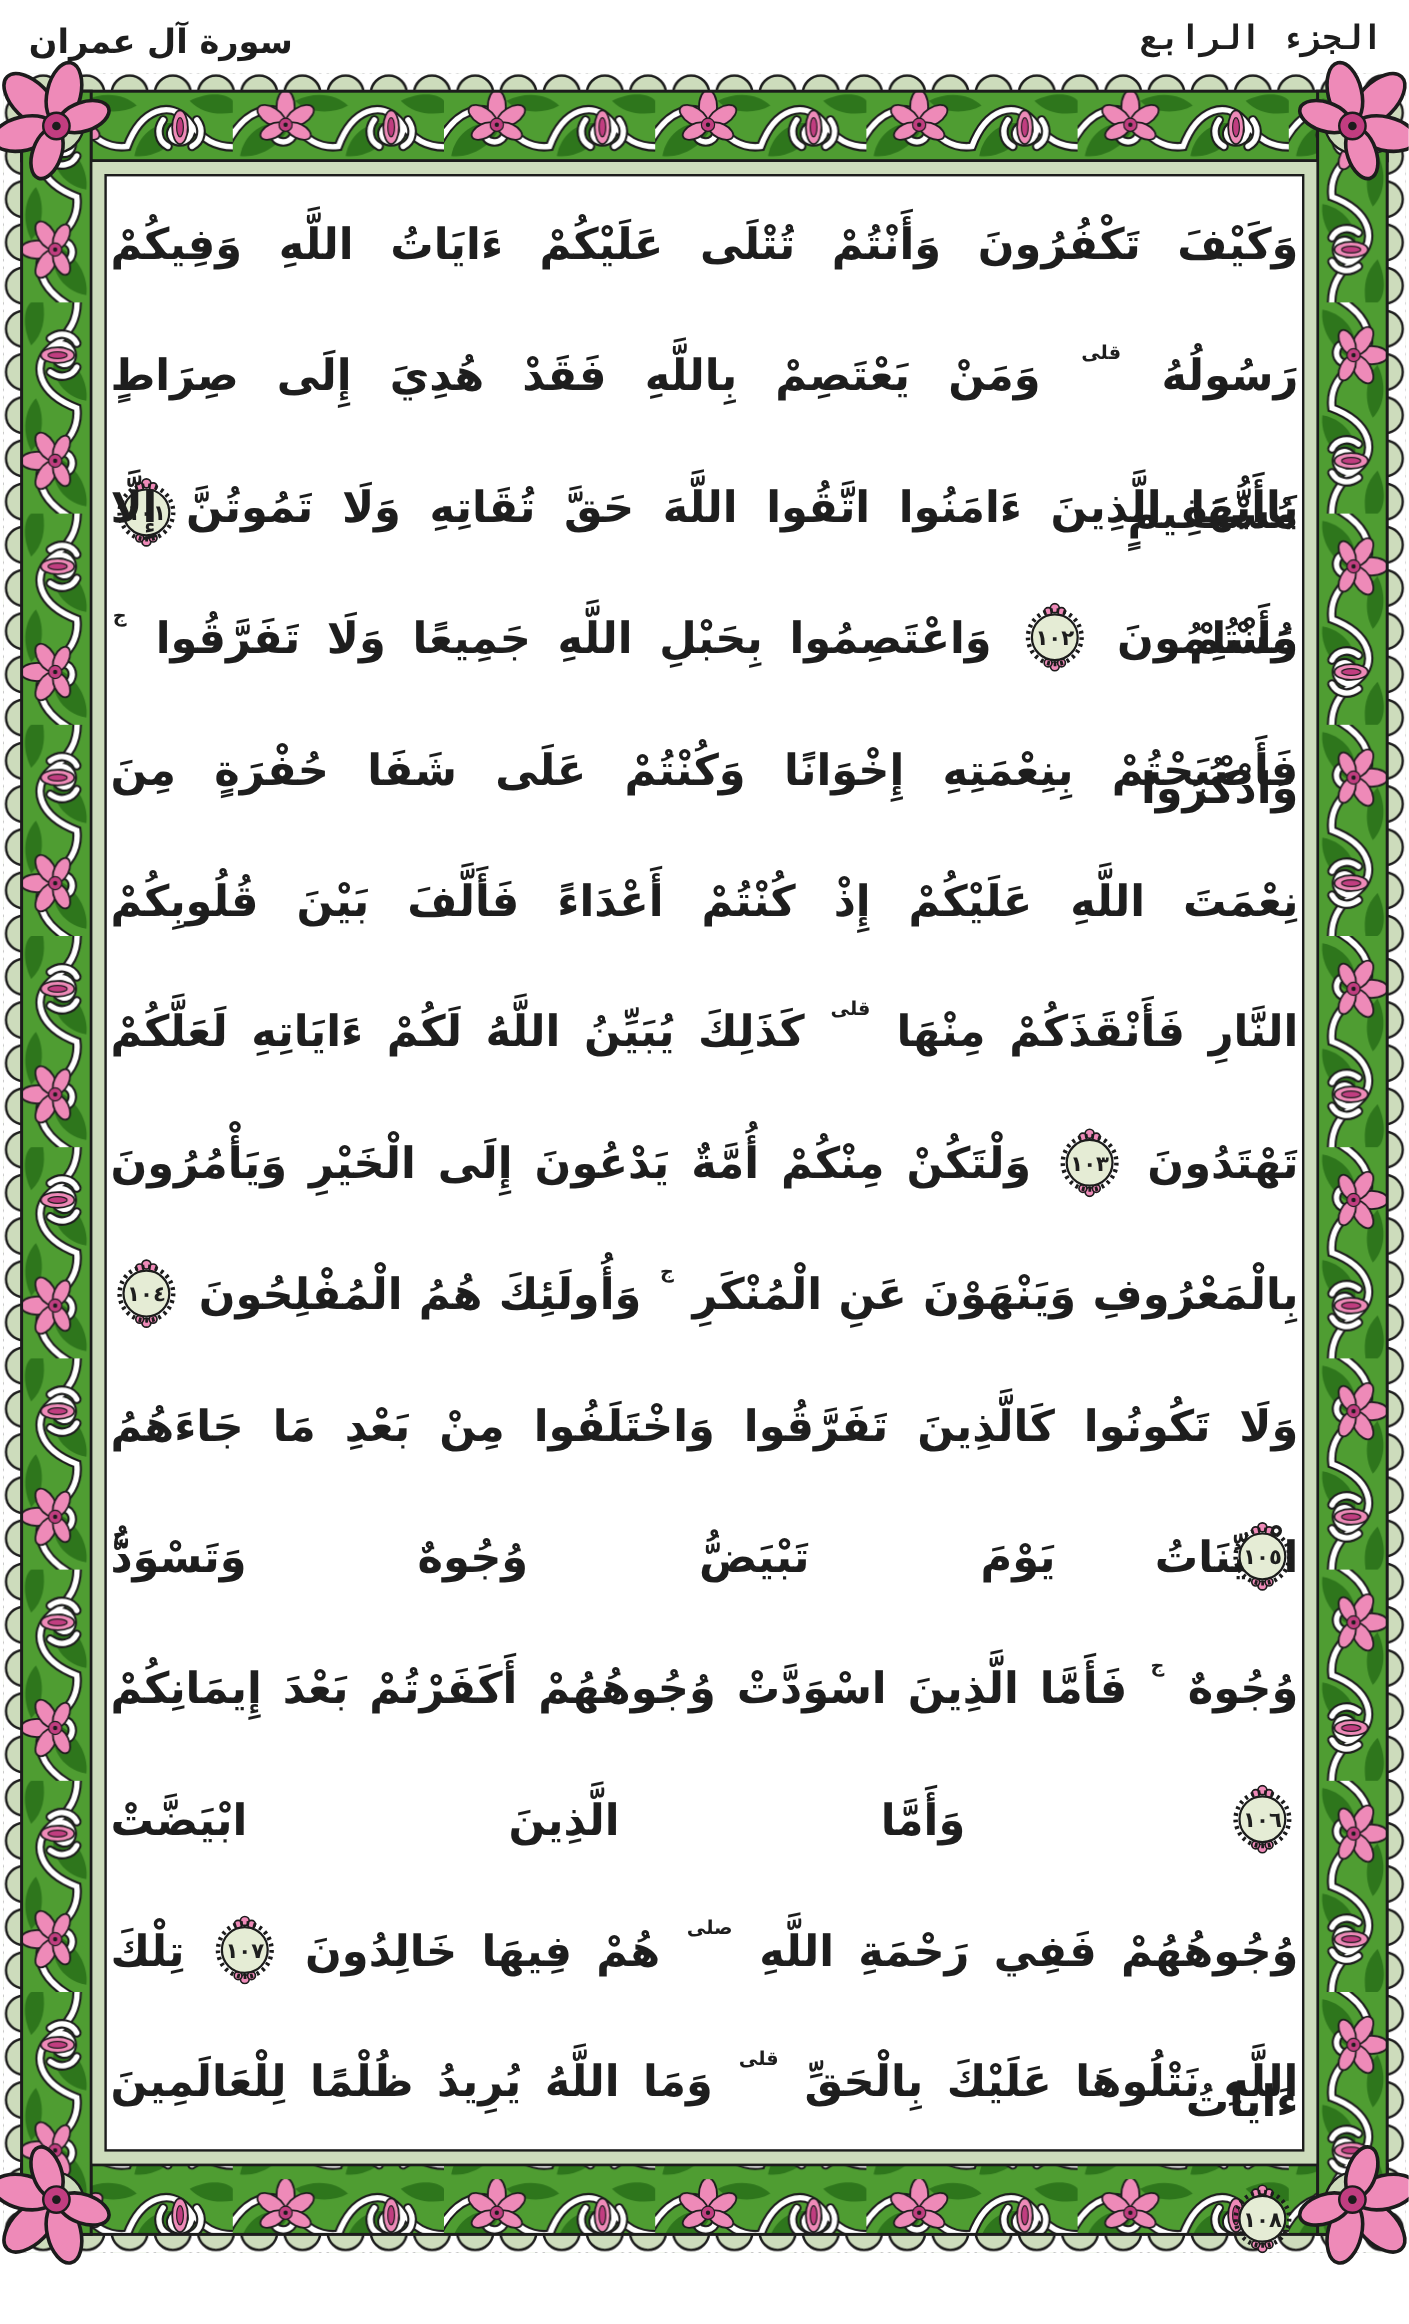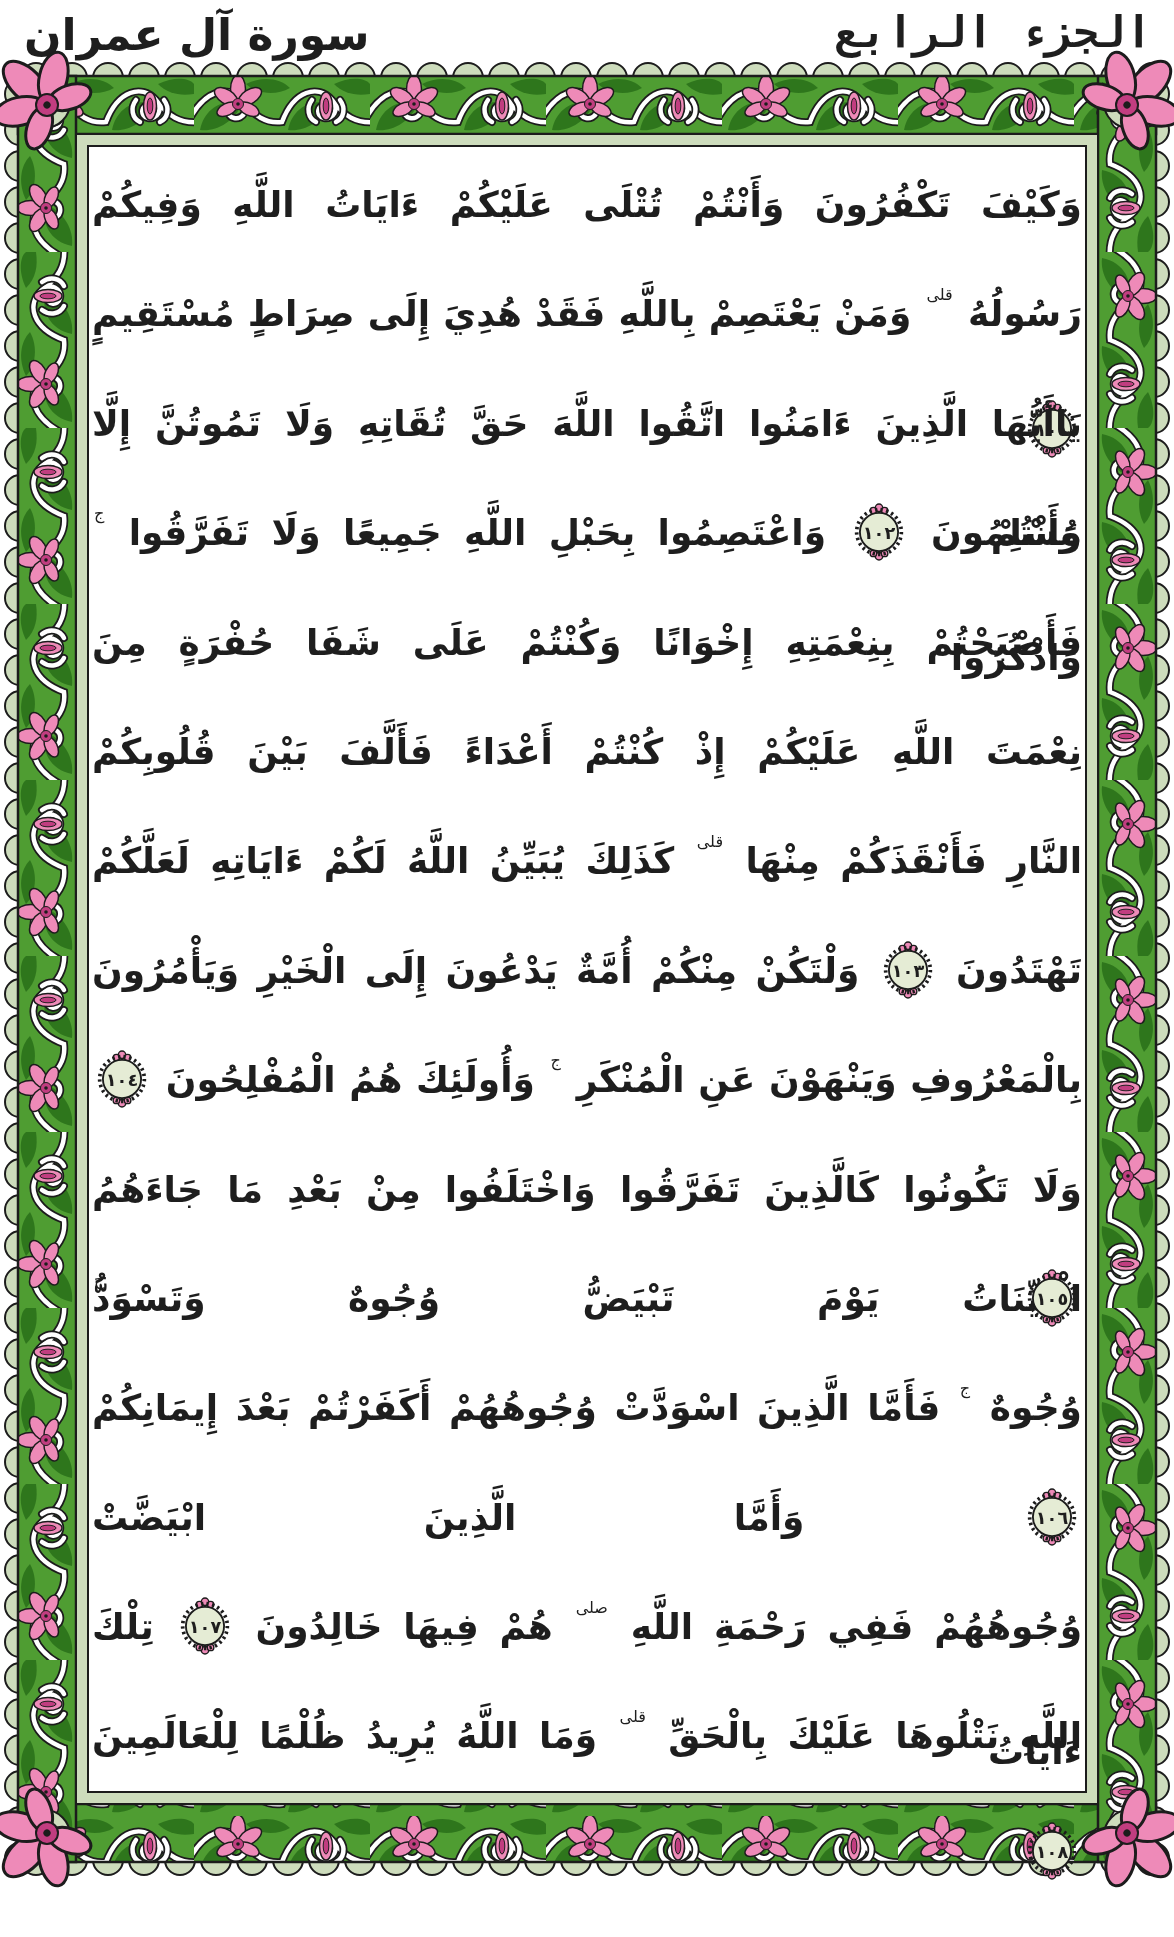--- a/index.html
+++ b/index.html
@@ -8,21 +8,21 @@
     --sage:#cddcbc; --pink:#ee8ab8; --magenta:#c13d80;
     --marker-fill:#e5ecd5;
   }
   *{margin:0;padding:0;box-sizing:border-box;}
   html,body{width:1174px;height:1937px;background:#ffffff;overflow:hidden;
     font-family:"DejaVu Sans",sans-serif;}
   .page{position:relative;width:1174px;height:1937px;background:#fff;}
 
   
   .hdr{position:absolute;top:6px;height:62px;line-height:58px;
-    font-size:44px;font-weight:700;color:var(--text);white-space:nowrap;}
+    font-size:28px;font-weight:700;color:var(--text);white-space:nowrap;}
   .hdr-juz{right:22px;font-family:Liberation Mono, monospace;}
   .hdr-surah{left:24px;}
 
   
   svg.frame{position:absolute;left:0;top:0;width:1174px;height:1937px;}
   .band-bg{fill:var(--green);}
   .leaf{fill:var(--green-dark);}
   .vine-outline{stroke:var(--ink);stroke-width:8;fill:none;stroke-linecap:round;}
   .vine{stroke:#ffffff;stroke-width:4.5;fill:none;stroke-linecap:round;}
   .petal{fill:var(--pink);stroke:var(--ink);stroke-width:1.5;}
@@ -34,21 +34,21 @@
   .frame-line{fill:none;stroke:var(--ink);stroke-width:2;}
   .band-rect{stroke:var(--ink);stroke-width:2.5;}
 
   
   .text-block{position:absolute;left:92px;top:150px;width:990px;height:1642px;
     direction:rtl;}
   .quran-line{height:109.4px;line-height:109px;font-size:36px;font-weight:700;
     color:var(--text);text-align:justify;text-align-last:justify;direction:rtl;
     overflow:visible;}
   .qtext{white-space:normal;}
-  .waqf{font-size:16px;font-weight:400;position:relative;top:-26px;margin:0 2px;
+  .waqf{font-size:16px;font-weight:700;position:relative;top:-26px;margin:0 2px;
     color:var(--text);}
   .ayah-marker{display:inline-block;vertical-align:-16px;margin:0 3px;}
   .marker-svg{display:inline-block;}
   .lace{fill:none;stroke:var(--ink);stroke-width:4;stroke-dasharray:2.5 3.5;}
   .disc{fill:var(--marker-fill);stroke:var(--ink);stroke-width:2;}
   .marker-num{font-family:"DejaVu Sans",sans-serif;font-size:19px;font-weight:700;
     fill:var(--text);}
 
   
   .page-num{position:absolute;top:1866px;left:0;width:100%;text-align:center;

